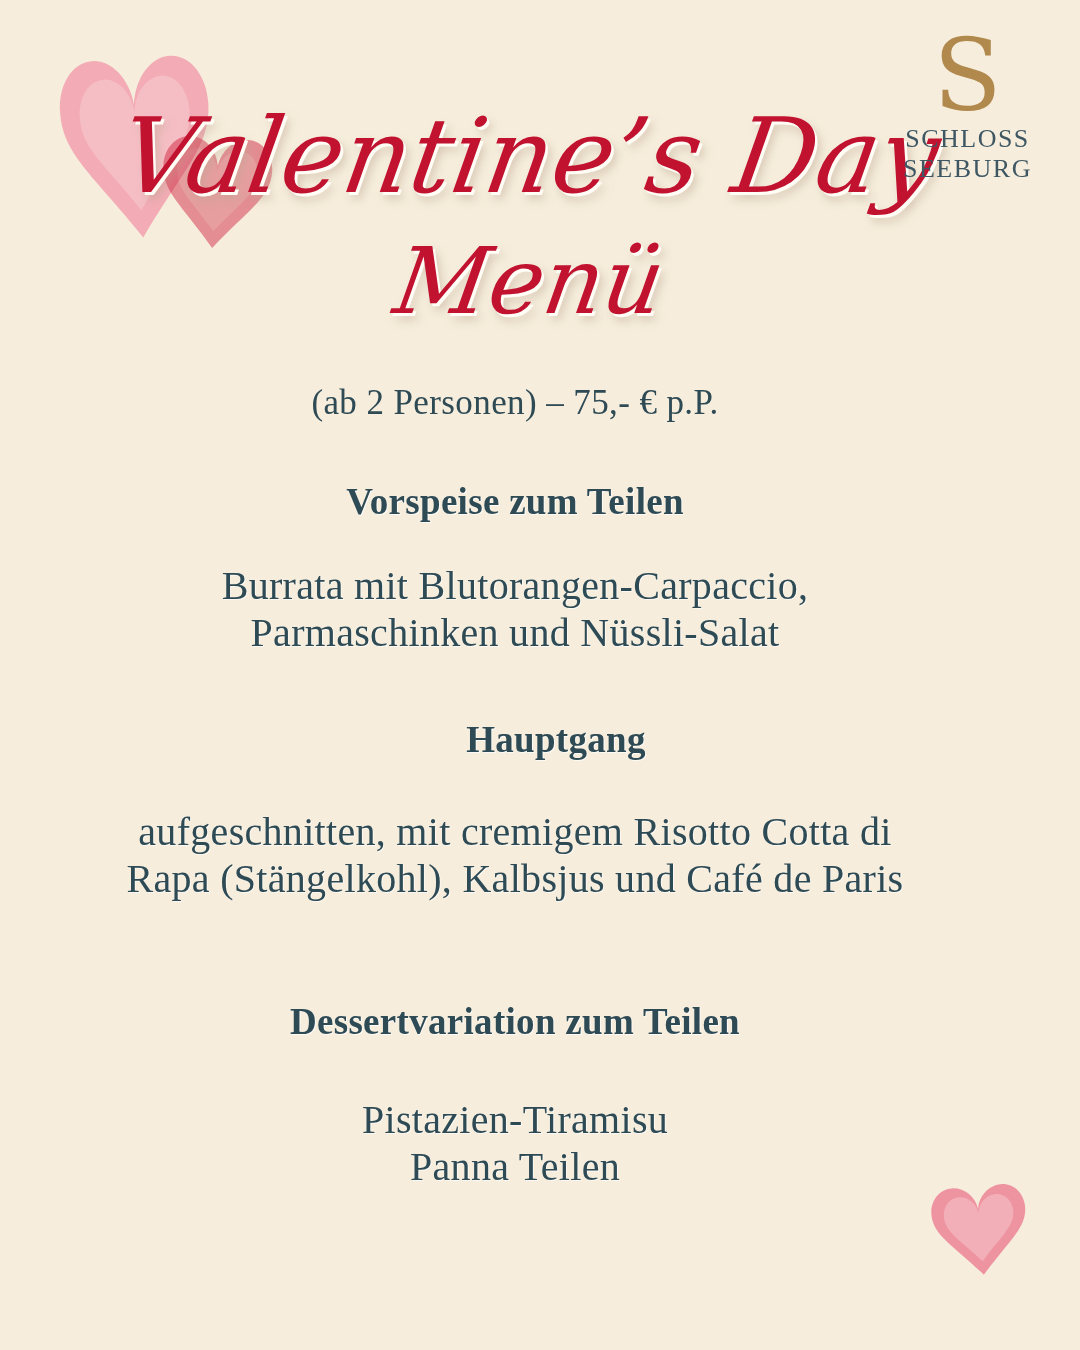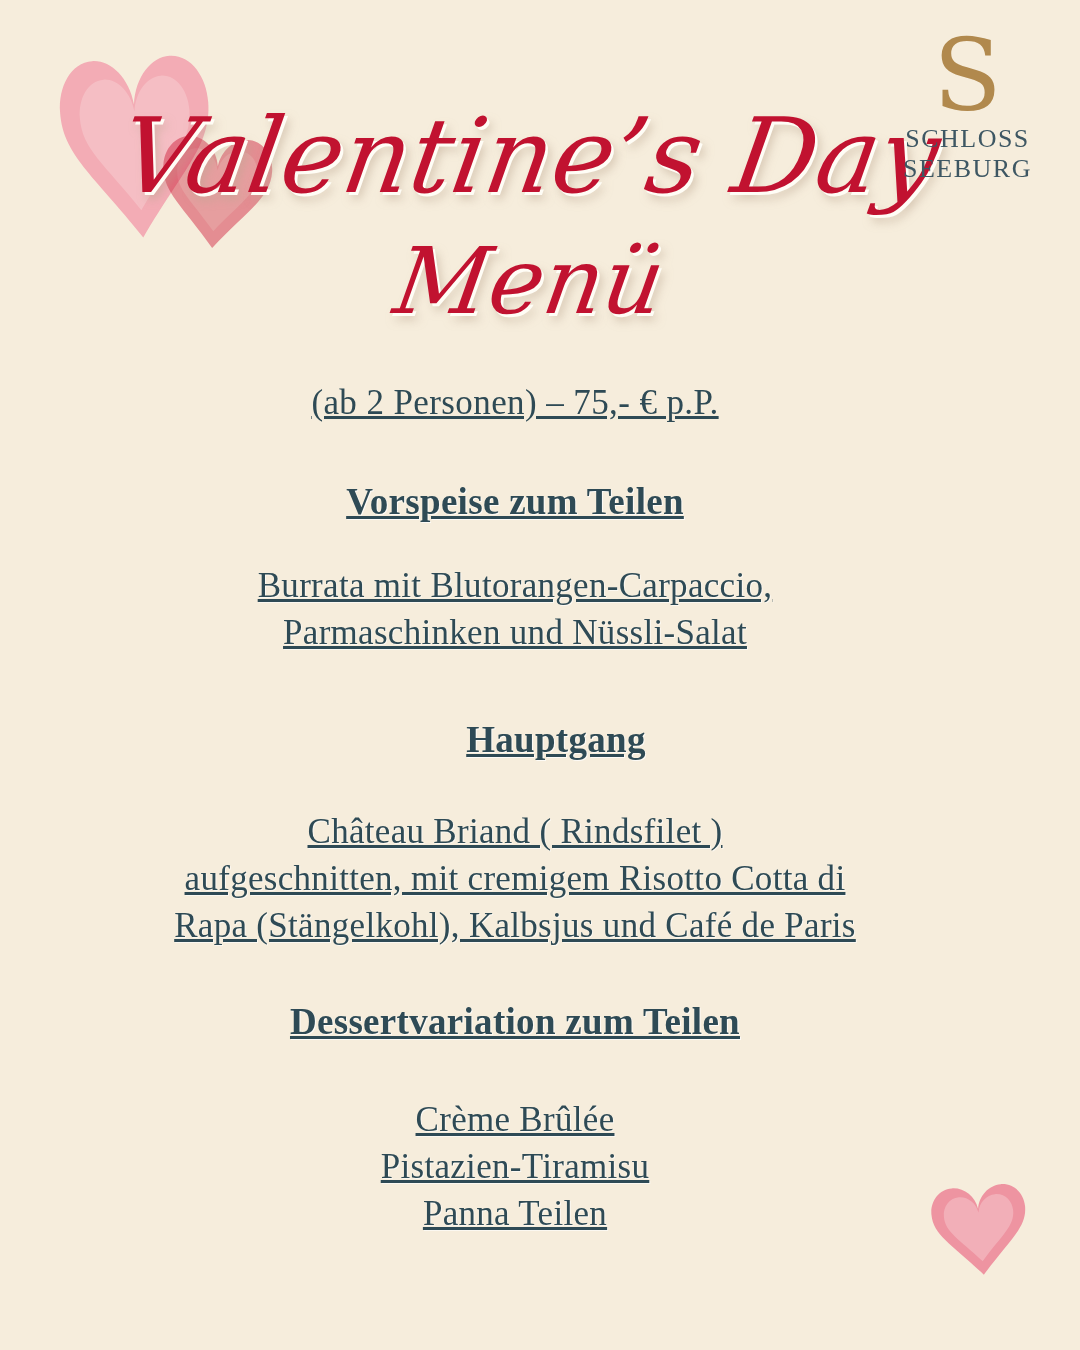--- a/index.html
+++ b/index.html
@@ -43,24 +43,24 @@
   .title{position:absolute;left:0;top:104px;width:1060px;text-align:center;z-index:2;color:var(--red);}
   .title-line{
     font-family:"DejaVu Serif","Liberation Serif",serif;
     font-style:italic;font-weight:500;
     display:inline-block;transform:skewX(-9deg);
     text-shadow:3px 3px 0 #fffdf6, 6px 7px 9px rgba(187,166,143,.55);
   }
   .title-line1{font-size:104px;line-height:1;}
   .title-line2{font-size:92px;line-height:1;margin-top:28px;}
   
-  .tblock{position:absolute;left:0;width:1030px;text-align:center;color:var(--ink);z-index:2;text-decoration:underline;}
+  .tblock{position:absolute;left:0;width:1030px;text-align:center;color:var(--ink);z-index:2;}
   .price{top:383px;font-size:35px;letter-spacing:.4px;}
   .mheading{font-weight:bold;font-size:37px;letter-spacing:.3px;text-shadow:1px 1px 0 rgba(255,255,255,.75);}
-  .mtext{font-size:35px;line-height:47px;letter-spacing:.3px;text-shadow:1px 1px 0 rgba(255,255,255,.6);}
+  .mtext{font-size:40px;line-height:47px;letter-spacing:.3px;text-shadow:1px 1px 0 rgba(255,255,255,.6);}
   .h-vorspeise{top:480px;}
   .t-vorspeise{top:562px;}
   .h-hauptgang{top:718px;margin-left:41px;}
   .t-hauptgang{top:808px;}
   .h-dessert{top:1000px;}
   .t-dessert{top:1096px;}
 </style>
 </head>
 <body>
 
@@ -99,25 +99,23 @@
   <div class="tblock price">(ab 2 Personen) – 75,- € p.P.</div>
 
   <div class="tblock mheading h-vorspeise">Vorspeise zum Teilen</div>
   <div class="tblock mtext t-vorspeise">
     <div>Burrata mit Blutorangen-Carpaccio,</div>
     <div>Parmaschinken und Nüssli-Salat</div>
   </div>
 
   <div class="tblock mheading h-hauptgang">Hauptgang</div>
   <div class="tblock mtext t-hauptgang">
-    <div>Château Briand ( Rindsfilet )</div>
     <div>aufgeschnitten, mit cremigem Risotto Cotta di</div>
     <div>Rapa (Stängelkohl), Kalbsjus und Café de Paris</div>
   </div>
 
   <div class="tblock mheading h-dessert">Dessertvariation zum Teilen</div>
   <div class="tblock mtext t-dessert">
-    <div>Crème Brûlée</div>
     <div>Pistazien-Tiramisu</div>
     <div>Panna Teilen</div>
   </div>
 
 </div>
 
 </body></html>

